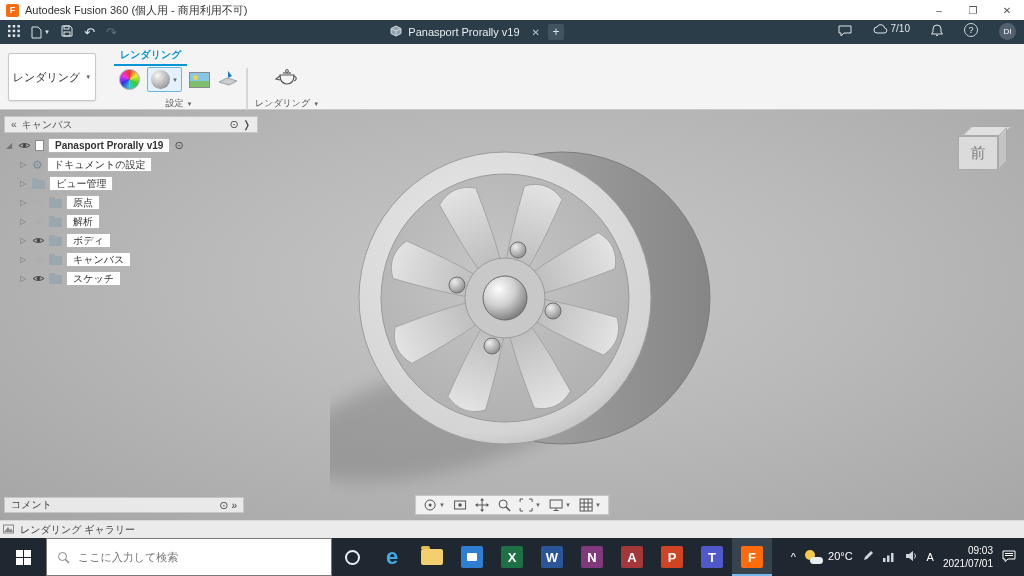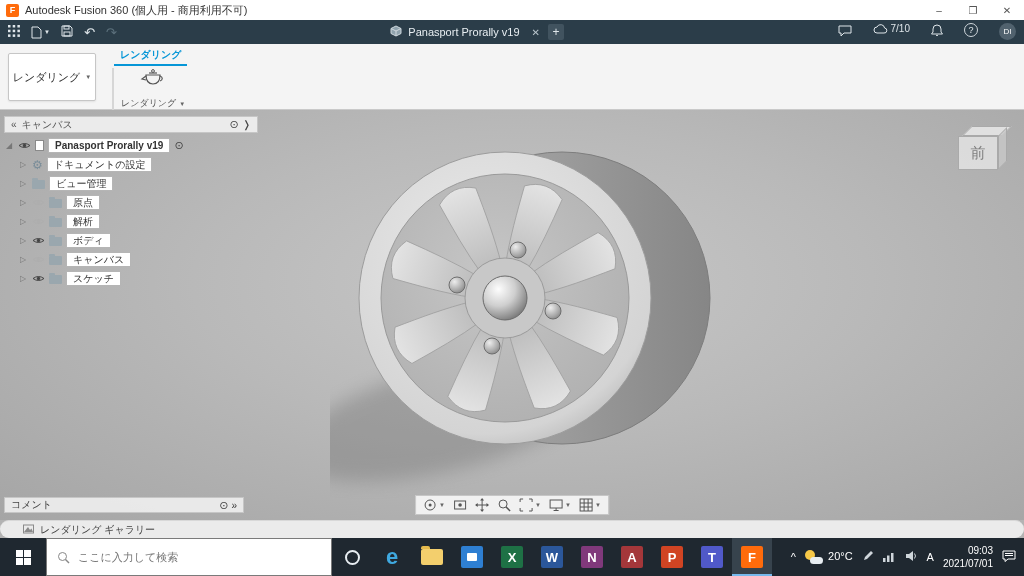--- a/index.html
+++ b/index.html
@@ -70,21 +70,21 @@
   .vc-top { position:absolute; left:10px; top:2px; width:40px; height:10px; background:rgba(248,248,248,.8); border:1px solid #a9a9a9; transform:skewX(-45deg); transform-origin:bottom left; }
   .vc-right { position:absolute; left:46px; top:12px; width:9px; height:34px; background:rgba(205,205,205,.8); border:1px solid #a9a9a9; transform:skewY(-45deg); transform-origin:top left; }
 
   
   .comments-bar { position:absolute; left:4px; bottom:7px; width:240px; height:16px; background:rgba(238,238,238,.92); border:1px solid #c6c6c6; display:flex; align-items:center; gap:5px; padding:0 6px; font-size:10px; color:#444; }
   .cb-right { margin-left:auto; display:flex; gap:3px; align-items:center; color:#333; }
   .navbar { position:absolute; left:50%; bottom:5px; transform:translateX(-50%); background:#f1f1f1; border:1px solid #c6c6c6; display:flex; align-items:center; gap:8px; padding:2px 7px; }
   .nav-item { display:flex; align-items:center; gap:2px; }
 
   
-  .gallery-bar { height:18px; background:#ebebeb; border-top:1px solid #d8d8d8; display:flex; align-items:center; gap:6px; padding:0 23px; font-size:10px; color:#444;border-radius:9px; }
+  .gallery-bar { height:18px; background:#ebebeb; border-top:1px solid #d8d8d8; display:flex; align-items:center; gap:6px; padding:0 3px; font-size:10px; color:#444; }
 
   
   .taskbar { height:38px; background:#1f2830; display:flex; align-items:stretch; color:#fff; }
   .tb-start { width:46px; display:flex; align-items:center; justify-content:center; }
   .win-logo { display:grid; grid-template-columns:7px 7px; grid-template-rows:7px 7px; gap:1px; }
   .win-logo span { background:#fff; }
   .tb-search { width:286px; background:#fff; border:1px solid #7a7a7a; display:flex; align-items:center; gap:8px; padding:0 10px; }
   .tb-search input { border:none; outline:none; font-size:11px; width:220px; color:#444; background:transparent; font-family:inherit; }
   .tb-apps { display:flex; }
   .tb-app { width:40px; display:flex; align-items:center; justify-content:center; }
@@ -177,20 +177,38 @@
   </div>
 
   <div class="ribbon">
     <div class="workspace-btn">
       <span>レンダリング</span>
       <span class="caret">▼</span>
     </div>
     <div class="ribbon-tab">レンダリング</div>
     <div class="ribbon-tools">
 
+      <div class="tool-group">
+        <div class="tool-icons">
+          <span class="colorwheel"></span>
+          <span class="tool-selected">
+              <span class="sphere"></span>
+              <span class="caret">▼</span>
+            </span>
+          <span class="img-icon"></span>
+          <span><svg width="22" height="18">
+                <path d="M2 13l8-4 10 3-8 4z" fill="#c9ced1" stroke="#99a3aa"></path>
+                <path d="M11 2v7l4-2z" fill="#1f7ac4"></path>
+              </svg></span>
+        </div>
+        <div class="group-label">
+            <span>設定</span>
+            <span class="caret">▼</span>
+          </div>
+      </div>
 
       <div class="vsep"></div>
 
 
       <div class="vsep"></div>
 
       <div class="tool-group">
         <div class="tool-icons">
           <span><svg width="26" height="22">
                 <path d="M6 8h14c0 6-3 9-7 9s-7-3-7-9z" fill="none" stroke="#555" stroke-width="1.2"></path>

